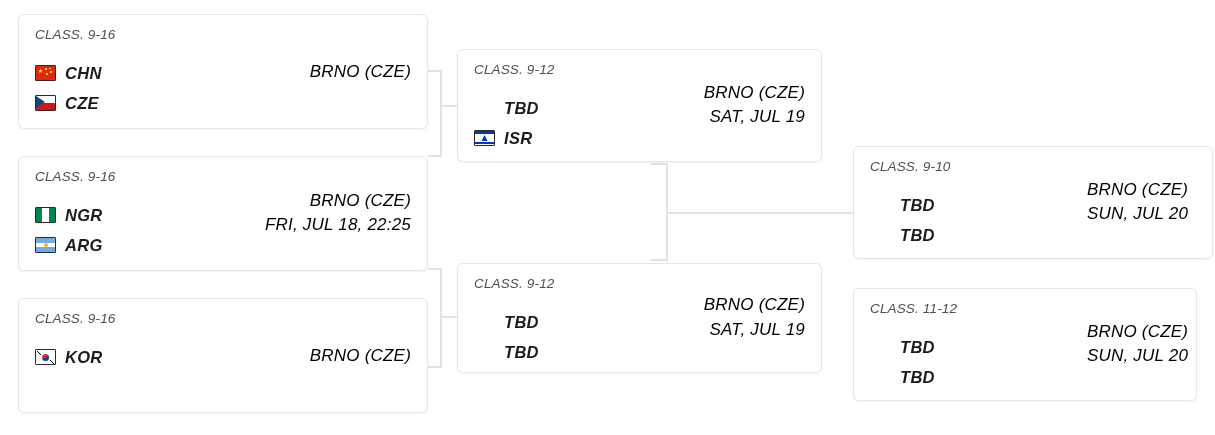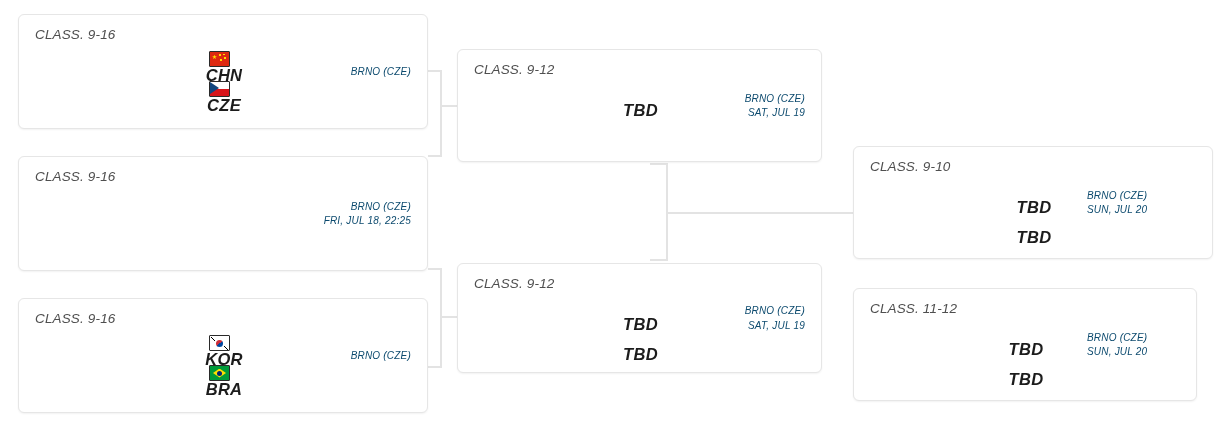--- a/index.html
+++ b/index.html
@@ -50,23 +50,22 @@
     font-weight: 400;
     white-space: nowrap;
   }
 
   .teams {
     margin-top: 9px;
   }
 
   .team-row {
     display: flex;
-    align-items: center;
+    align-items: flex-end;
     height: 30px;
-    flex-direction: column;
   }
 
   .flag {
     width: 21px;
     height: 16px;
     margin-right: 9px;
     flex: 0 0 auto;
     border: 1.5px solid #2a2a2a;
     border-radius: 1px;
     position: relative;
@@ -83,23 +82,23 @@
     font-size: 16.5px;
     font-weight: bold;
     color: #1c1c1c;
     letter-spacing: 0.3px;
     line-height: 1;
   }
 
   
   .venue {
     position: absolute;
-    font-size: 10px;
+    font-size: 17px;
     line-height: 1.45;
-    color: #0c4a6e;
+    color: #000000;
     letter-spacing: 0.2px;
     white-space: nowrap;
   }
   .venue.right {
     right: 16px;
     top: 50%;
     transform: translateY(-50%);
     text-align: right;
   }
   .venue.leftish {
@@ -257,54 +256,64 @@
       </div>
       <div class="venue right">
         <div>BRNO (CZE)</div>
       </div>
     </div>
   </div>
 
   <div class="card" style="left:18px; top:156px; width:410px; height:115px;">
     <div class="card-inner">
       <div class="class-label">CLASS. 9-16</div>
+      <div class="teams">
+        <div class="team-row">
+          <span class="flag fl-ng"></span>
+          <span class="team-code">NGR</span>
+        </div>
+        <div class="team-row">
+          <span class="flag fl-ar"></span>
+          <span class="team-code">ARG</span>
+        </div>
+      </div>
       <div class="venue right">
         <div>BRNO (CZE)</div>
         <div>FRI, JUL 18, 22:25</div>
       </div>
     </div>
   </div>
 
   <div class="card" style="left:18px; top:298px; width:410px; height:115px;">
     <div class="card-inner">
       <div class="class-label">CLASS. 9-16</div>
       <div class="teams">
         <div class="team-row">
           <span class="flag fl-kr"></span>
           <span class="team-code">KOR</span>
         </div>
-        <div class="team-row">
-          <span class="flag fl-br"></span>
-          <span class="team-code">BRA</span>
-        </div>
       </div>
       <div class="venue right">
         <div>BRNO (CZE)</div>
       </div>
     </div>
   </div>
 
   <div class="card" style="left:457px; top:49px; width:365px; height:113px;">
     <div class="card-inner">
       <div class="class-label">CLASS. 9-12</div>
       <div class="teams">
         <div class="team-row">
           <span class="flag noflag"></span>
           <span class="team-code">TBD</span>
         </div>
+        <div class="team-row">
+          <span class="flag fl-il"></span>
+          <span class="team-code">ISR</span>
+        </div>
       </div>
       <div class="venue right">
         <div>BRNO (CZE)</div>
         <div>SAT, JUL 19</div>
       </div>
     </div>
   </div>
 
   <div class="card" style="left:457px; top:263px; width:365px; height:110px;">
     <div class="card-inner">

